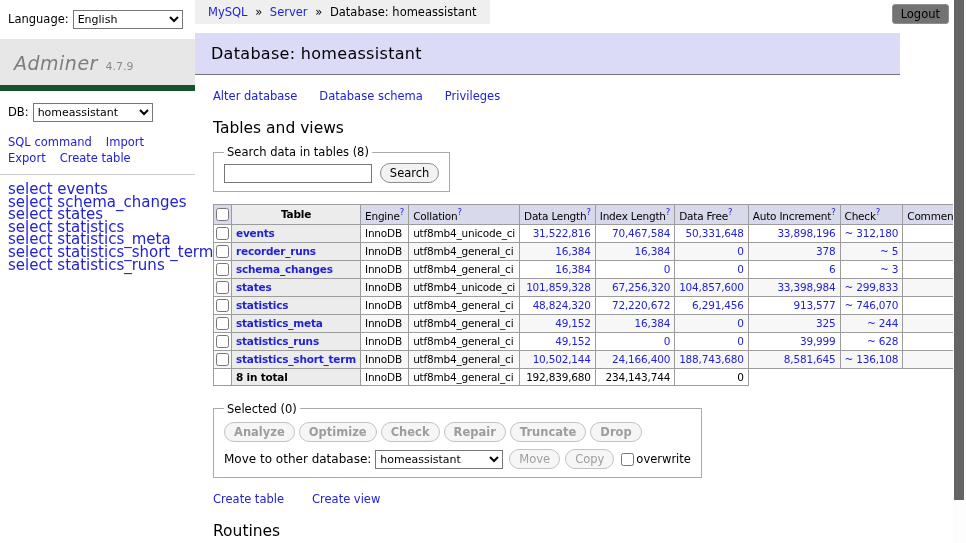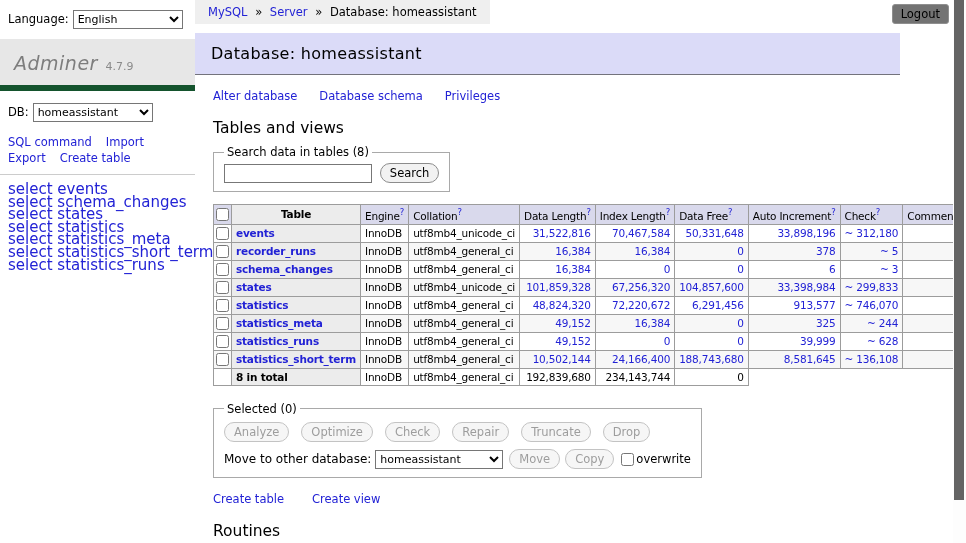--- a/index.html
+++ b/index.html
@@ -63,21 +63,21 @@
   #tables td.num{text-align:right;}
   #tables td.num a{display:block;}
   #tables tbody tr:nth-child(even) td{background:#f7f7f7;}
   #tables tr.total-row th.c-name{font-weight:bold;}
   #tables tr.total-row td{background:#fff !important;}
   input[type=checkbox]{width:13px;height:13px;margin:2px;vertical-align:middle;}
 
   
   #selected-fieldset{margin-top:16px;}
   #selected-buttons{margin:2px 0 7px 0;}
-  #selected-buttons button{margin-right:12px;}
+  #selected-buttons button{margin-right:4px;font-weight:bold;}
   .move-row{font-size:12px;white-space:nowrap;}
   .move-row select{width:128px;height:19px;font-size:11px;border:1px solid #767676;background:#fff;margin:0 6px 0 4px;}
   .move-row button{margin-right:5px;}
   .move-row label{font-size:11.5px;}
 
   .link-row{margin:14px 0 0 0;}
   .link-row a{margin-right:28px;font-size:11.5px;}
 
   
   #scrollbar-track{position:absolute;right:0;top:0;width:13px;height:543px;background:#fdfdfd;}

